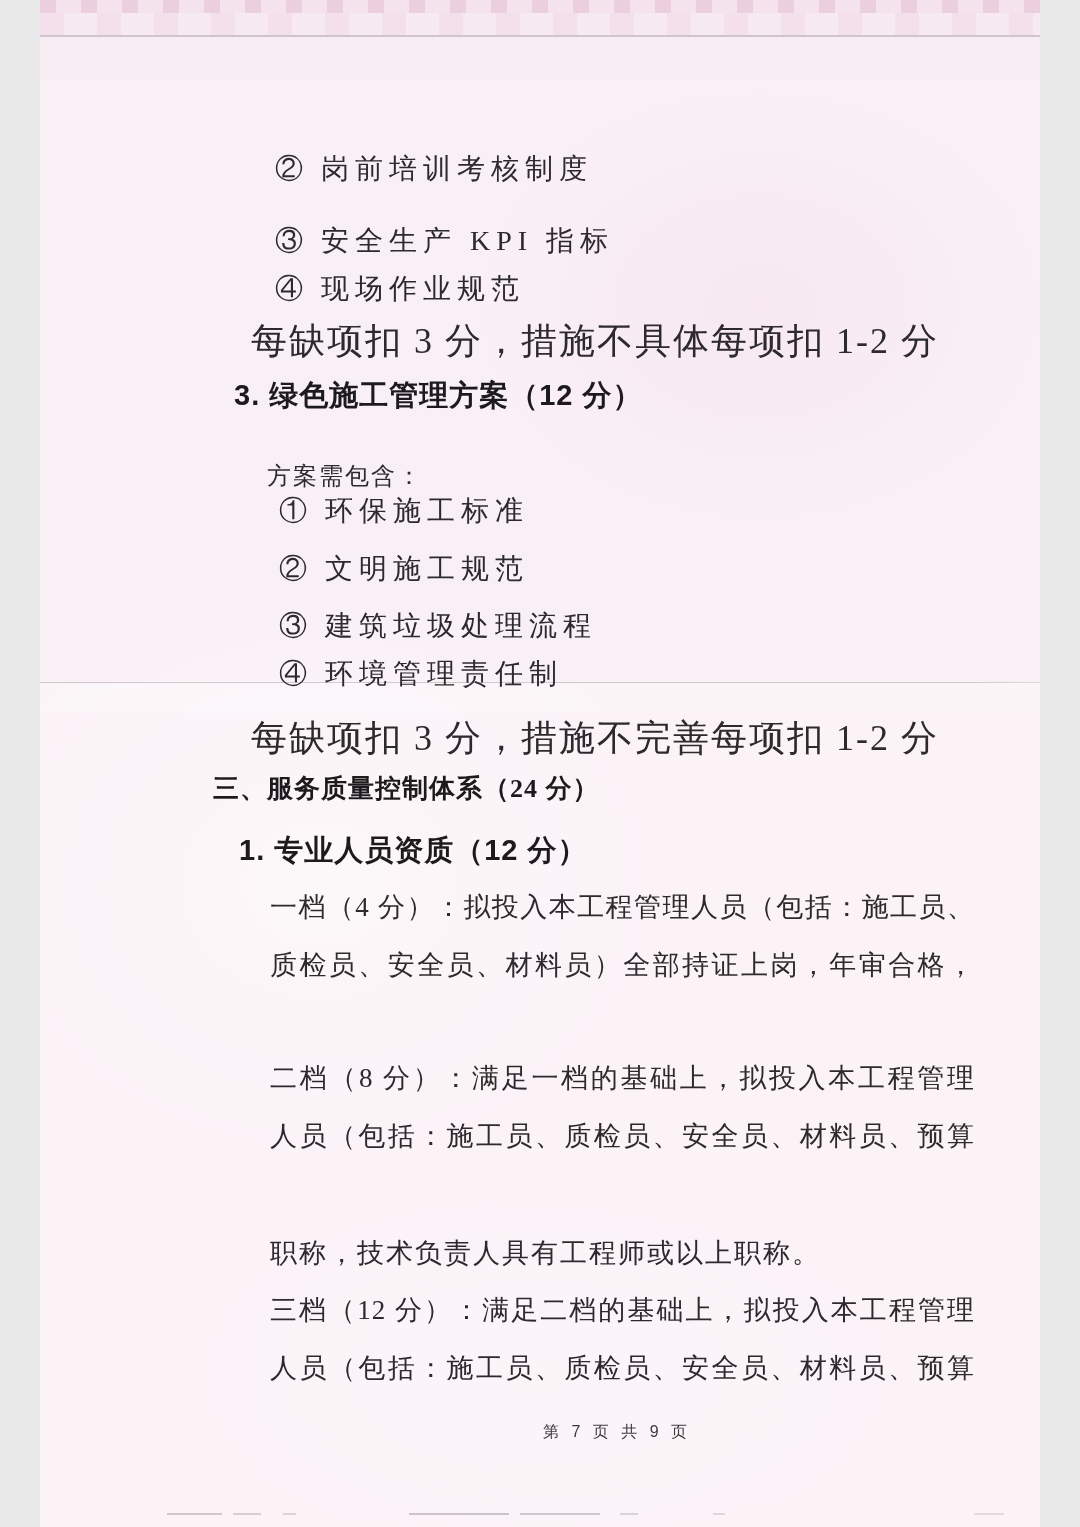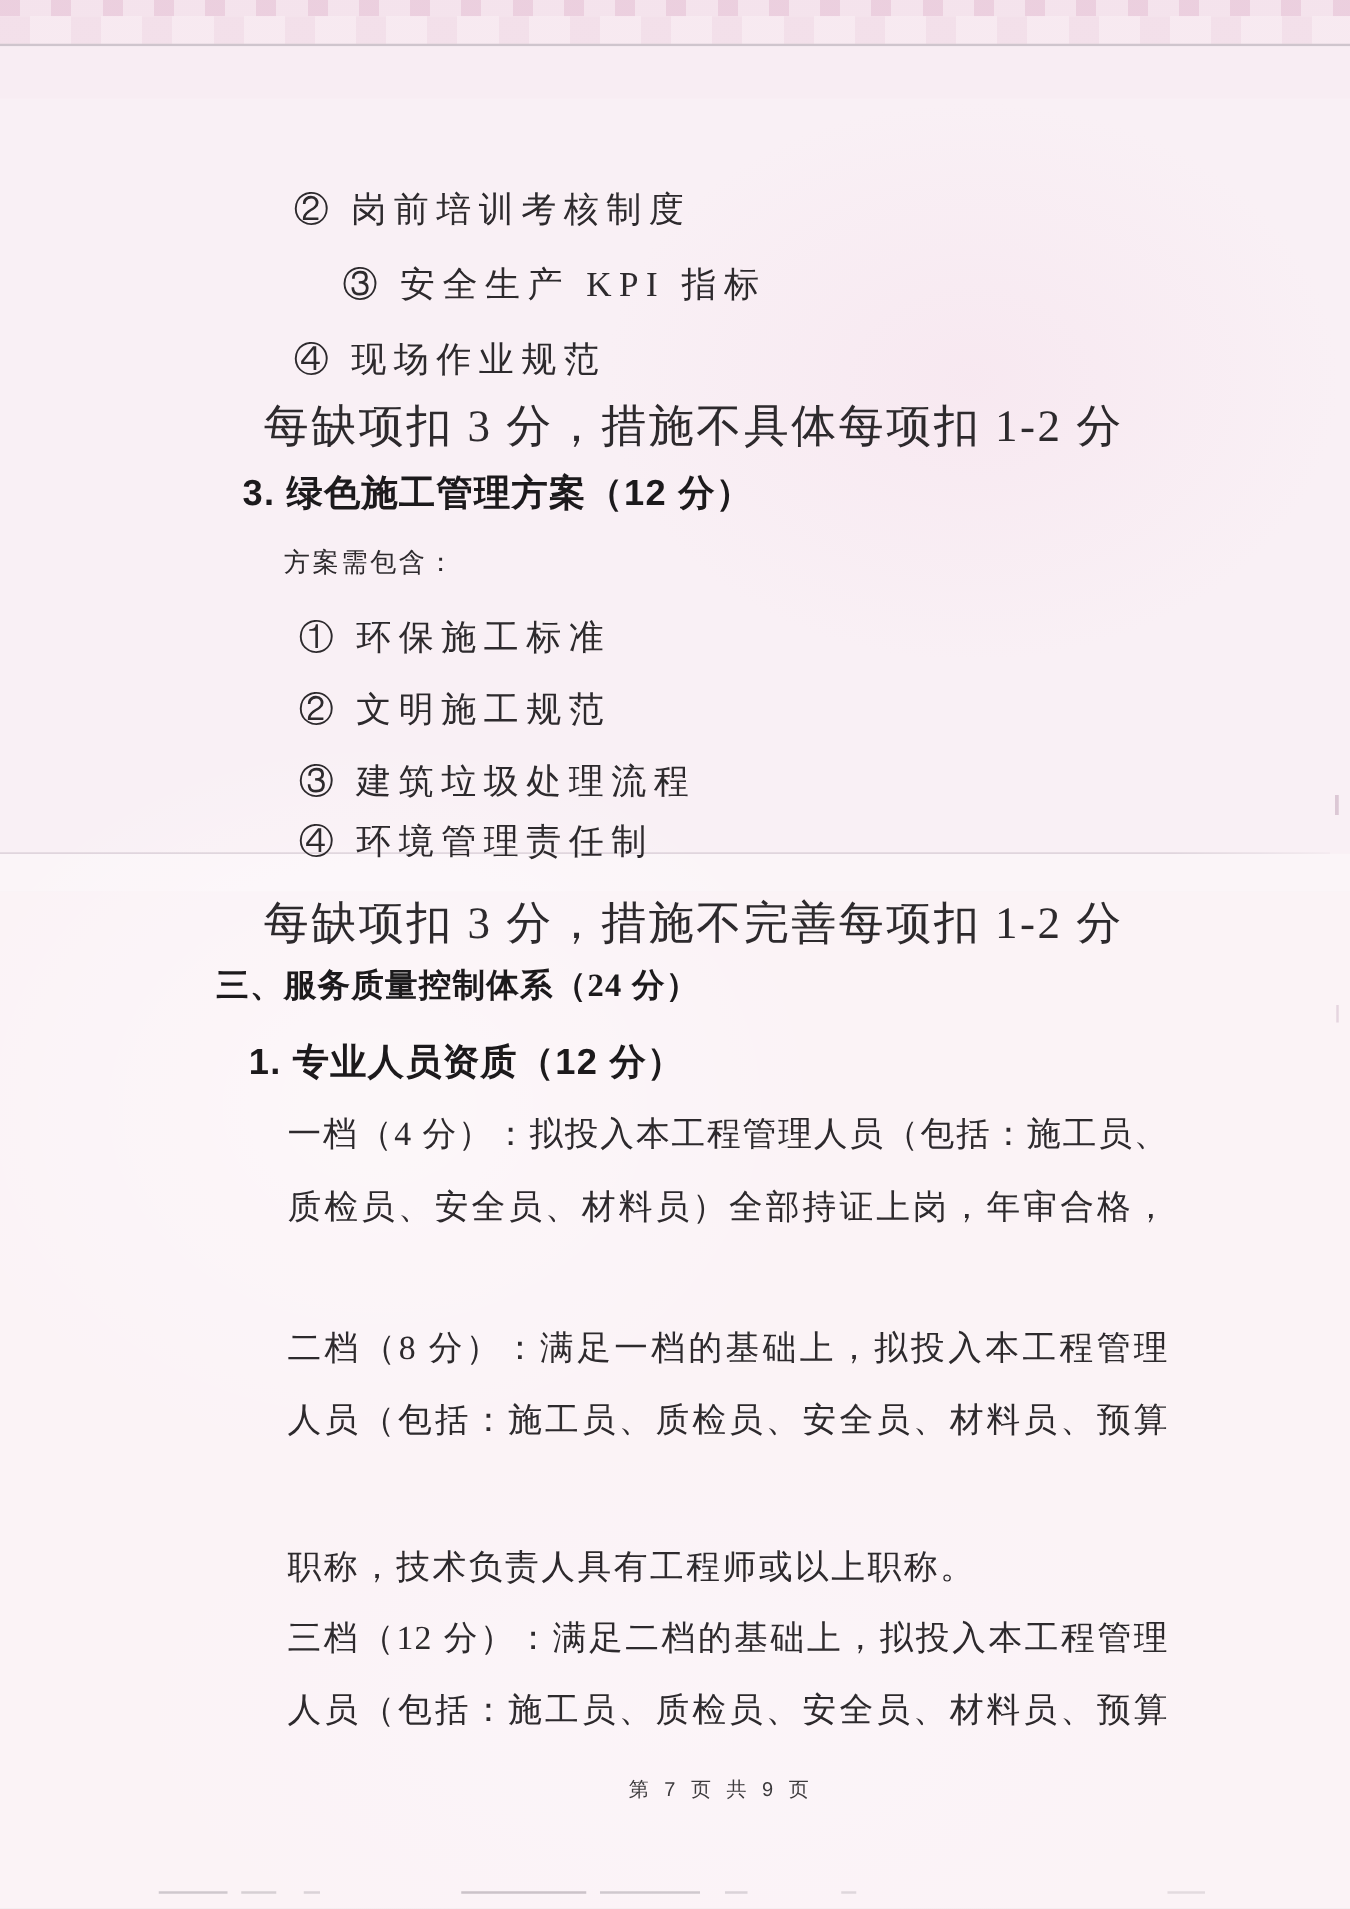--- a/index.html
+++ b/index.html
@@ -1,18 +1,18 @@
 <!DOCTYPE html>
 <html lang="zh"><head>
 <meta charset="utf-8">
 <style>
   html, body { margin: 0; padding: 0; background: #e8e8e8; }
   .page {
     position: relative;
-    width: 1080px;
+    width: 1000px;
     height: 1527px;
     margin: 0 auto;
     overflow: hidden;
     color: #2d2a2d;
     background:
       radial-gradient(ellipse 420px 320px at 72% 20%, rgba(244,218,232,0.35), transparent 70%),
       radial-gradient(ellipse 520px 420px at 28% 58%, rgba(255,255,255,0.55), transparent 72%),
       radial-gradient(ellipse 600px 300px at 50% 90%, rgba(252,246,250,0.6), transparent 75%),
       #f9f0f5;
     font-family: "Liberation Serif", "DejaVu Serif", serif;
@@ -68,21 +68,21 @@
   .item .marker { display: inline-block; }
   .item .txt { margin-left: 17px; letter-spacing: 6px; }
   .penalty { font-size: 36px; letter-spacing: 2px; }
   .heading-num {
     font-family: "Liberation Sans", "DejaVu Sans", sans-serif;
     font-weight: 700; font-size: 29px; letter-spacing: 1px; color: #1c1a1c;
   }
   .heading-chapter {
     font-weight: 700; font-size: 26px; letter-spacing: 1px; color: #1c1a1c;
   }
-  .intro { font-size: 21px; letter-spacing: 2px; }
+  .intro { font-size: 24px; letter-spacing: 2px; margin-top: 24px; }
   .para-line {
     position: absolute; left: 230px; width: 705px;
     font-size: 27px; line-height: 1.25; color: #2d2a2d;
     text-align: justify; text-align-last: justify; text-justify: inter-character;
     letter-spacing: 1px;
   }
   .para-line.last { text-align: left; text-align-last: left; letter-spacing: 2px; }
   .footer-line {
     position: absolute; left: 0; width: 1080px; text-align: center;
     font-family: "Liberation Sans", "DejaVu Sans", sans-serif;
@@ -108,21 +108,21 @@
   <div class="dash d3"></div>
   <div class="dash d4"></div>
   <div class="dash d5"></div>
   <div class="dash d6"></div>
   <div class="dash d7"></div>
   <div class="dash d8"></div>
 
   <div class="line item" style="left:235px; top:152px;">
     <span class="marker">②</span><span class="txt">岗前培训考核制度</span>
   </div>
-  <div class="line item" style="left:235px; top:212px;margin-left:39px;">
+  <div class="line item" style="left:235px; top:224px;">
     <span class="marker">③</span><span class="txt">安全生产 KPI 指标</span>
   </div>
   <div class="line item" style="left:235px; top:272px;">
     <span class="marker">④</span><span class="txt">现场作业规范</span>
   </div>
   <div class="line penalty" style="left:211px; top:320px;">每缺项扣 3 分，措施不具体每项扣 1-2 分</div>
 
   <div class="line heading-num" style="left:194px; top:378px;">3. 绿色施工管理方案（12 分）</div>
   <div class="line intro" style="left:227px; top:438px;">方案需包含：</div>
   <div class="line item" style="left:239px; top:494px;">

